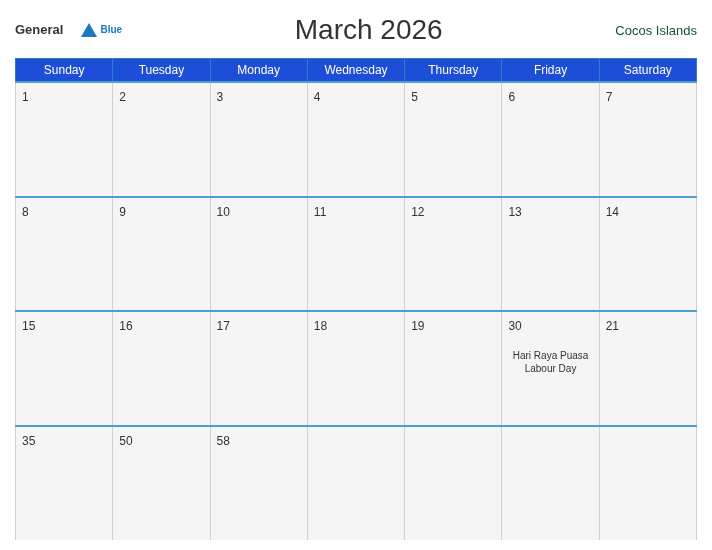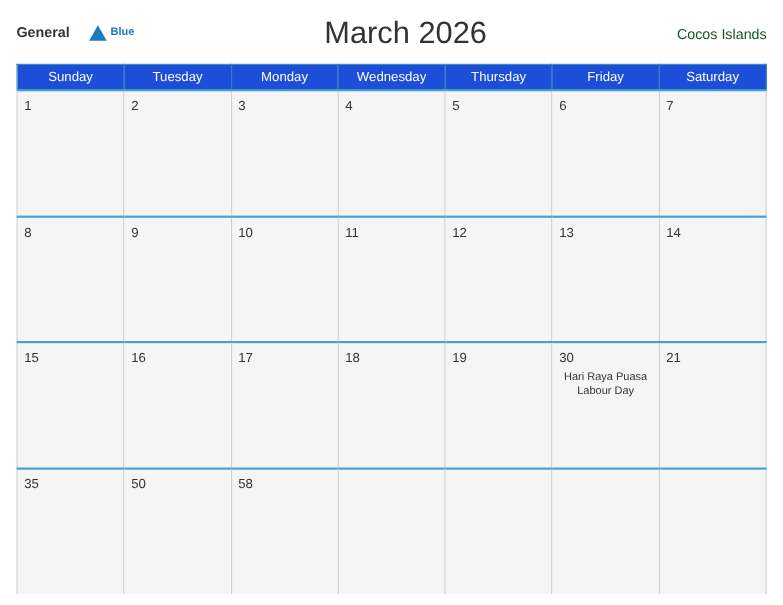--- a/index.html
+++ b/index.html
@@ -103,21 +103,21 @@
 
     .day-number {
       font-size: 12px;
       color: #333;
       font-weight: normal;
     }
 
     .event-text {
       font-size: 10px;
       color: #333;
-      margin-top: 2px;
+      margin-top: 15px;
       text-align: center;
       line-height: 1.3;
     }
 
     .empty-cell {
       background: #f5f5f5;
     }
 
     .last-row td {
       height: 65px;

